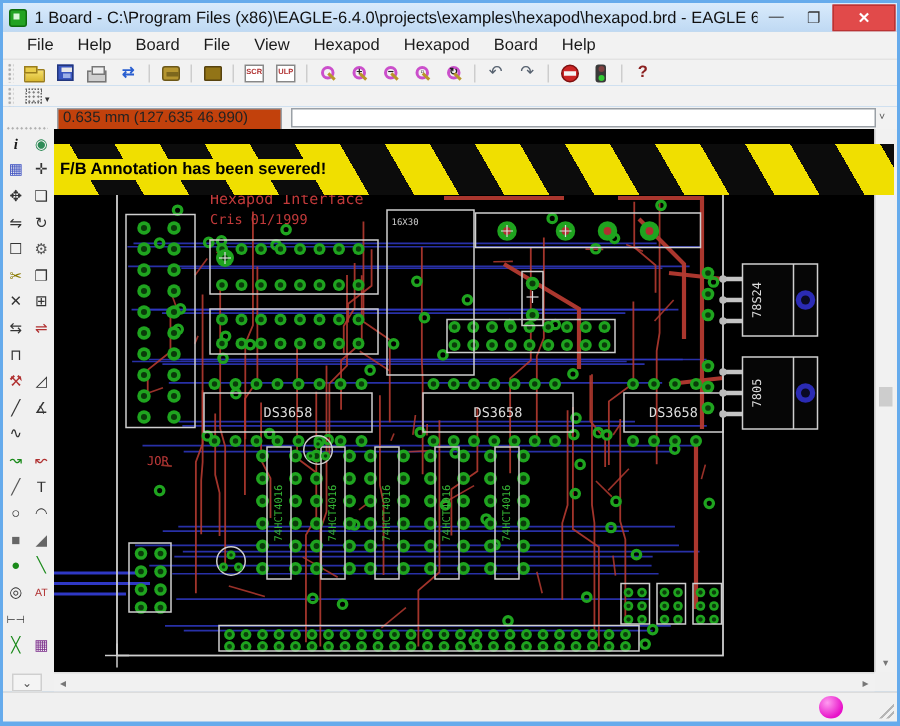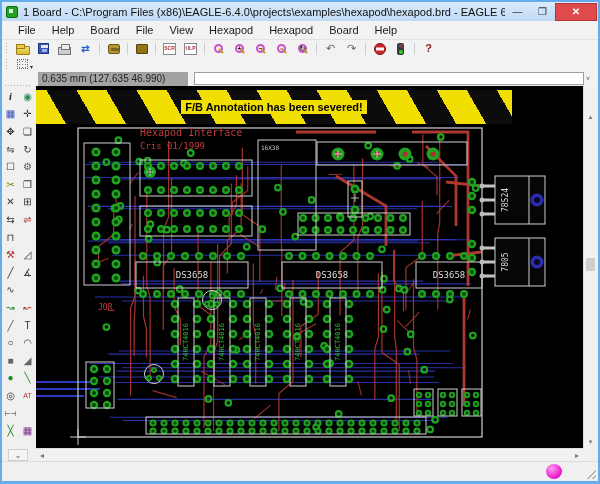--- a/index.html
+++ b/index.html
@@ -48,39 +48,39 @@
   .ti-go{width:7px;height:12px;background:#3a3a3a;border-radius:2px;}
   .ti-go::before{content:"";position:absolute;width:4px;height:4px;border-radius:50%;background:#33cc33;bottom:1px;left:50%;transform:translateX(-50%);}
   .ti-go::after{content:"";position:absolute;width:4px;height:4px;border-radius:50%;background:#804040;top:1px;left:50%;transform:translateX(-50%);}
   .ti-help{color:#8b2020;font-weight:bold;font-size:11px;}
   .toolbar2{position:absolute;left:2px;top:57px;width:596px;height:14px;background:#f2f2f2;display:flex;align-items:center;padding-left:3px;}
   .ti-grid{width:11px;height:10px;border:1px dotted #666;
            background-image:radial-gradient(#777 0.6px,transparent 0.7px);background-size:3px 3px;}
   .ti-grid::after{content:"▾";position:absolute;right:-6px;bottom:-2px;font-size:6px;color:#333;}
   
   .paramrow{position:absolute;left:2px;top:71px;width:596px;height:15px;background:#f2f2f2;}
-  .coordbox{position:absolute;left:36px;top:1px;width:150px;height:16px;background:#a3a3a3;
+  .coordbox{position:absolute;left:36px;top:1px;width:150px;height:16px;background:#c2410c;
             border:1px solid #9aa0a6;font-size:10px;color:#222;padding:0 3px;line-height:11px;white-space:nowrap;}
   .combo{position:absolute;left:192px;top:1px;width:390px;height:13px;background:#fff;border:1px solid #9aa0a6;
          font-size:10px;padding:0 14px 0 3px;font-family:"Liberation Sans",sans-serif;}
   .combo-arrow{position:absolute;right:4px;top:2px;width:12px;height:11px;display:flex;align-items:center;justify-content:center;
                font-size:7px;color:#555;}
   
   .client{position:absolute;left:2px;top:86px;width:596px;height:375px;background:#f0f0f0;}
   .palette{position:absolute;left:2px;top:88px;width:34px;height:360px;display:grid;
            grid-template-columns:17px 17px;grid-auto-rows:17.6px;justify-items:center;align-items:center;}
   .pal-handle{position:absolute;left:4px;top:84px;width:28px;height:3px;
               background-image:radial-gradient(#aaa 0.7px,transparent 0.8px);background-size:3px 3px;}
   .pal-btn{width:16px;height:15px;display:flex;align-items:center;justify-content:center;font-size:10px;cursor:default;line-height:1;}
   .pal-more{position:absolute;left:8px;top:449px;width:20px;height:12px;border:1px solid #cfcfcf;background:#f4f4f4;
             display:flex;align-items:center;justify-content:center;font-size:8px;color:#555;}
   .canvas{position:absolute;left:36px;top:86px;width:547px;height:362px;background:#000;cursor:crosshair;overflow:hidden;}
-  .banner{position:absolute;left:36px;top:90px;width:476px;height:34px;z-index:6;
+  .banner{position:absolute;left:36px;top:96px;width:560px;height:34px;z-index:6;
           background:repeating-linear-gradient(60deg,#f0df00 0 26px,#0c0c0c 26px 52px);
-          display:flex;align-items:center;justify-content:center;}
+          display:flex;align-items:center;justify-content:flex-start;}
   .banner-label{background:#f0df00;color:#000;font-weight:bold;font-size:11px;padding:0 4px;line-height:14px;}
   
   .vscroll{position:absolute;left:583px;top:86px;width:13px;height:362px;background:#f1f1f1;border-left:1px solid #ddd;}
   .vs-up,.vs-dn{position:absolute;left:0;width:13px;height:13px;display:flex;align-items:center;justify-content:center;font-size:7px;color:#777;}
   .vs-up{top:24px;} .vs-dn{bottom:0;}
   .vs-thumb{position:absolute;left:2px;top:172px;width:9px;height:13px;background:#cdcdcd;}
   .hscroll{position:absolute;left:36px;top:448px;width:547px;height:13px;background:#f1f1f1;border-top:1px solid #ddd;
            display:flex;align-items:center;justify-content:space-between;padding:0 4px;}
   .hs-arrow{font-size:8px;color:#777;}
   .statusbar{position:absolute;left:2px;top:461px;width:596px;height:20px;background:#f0f0f0;border-top:1px solid #dcdcdc;}

